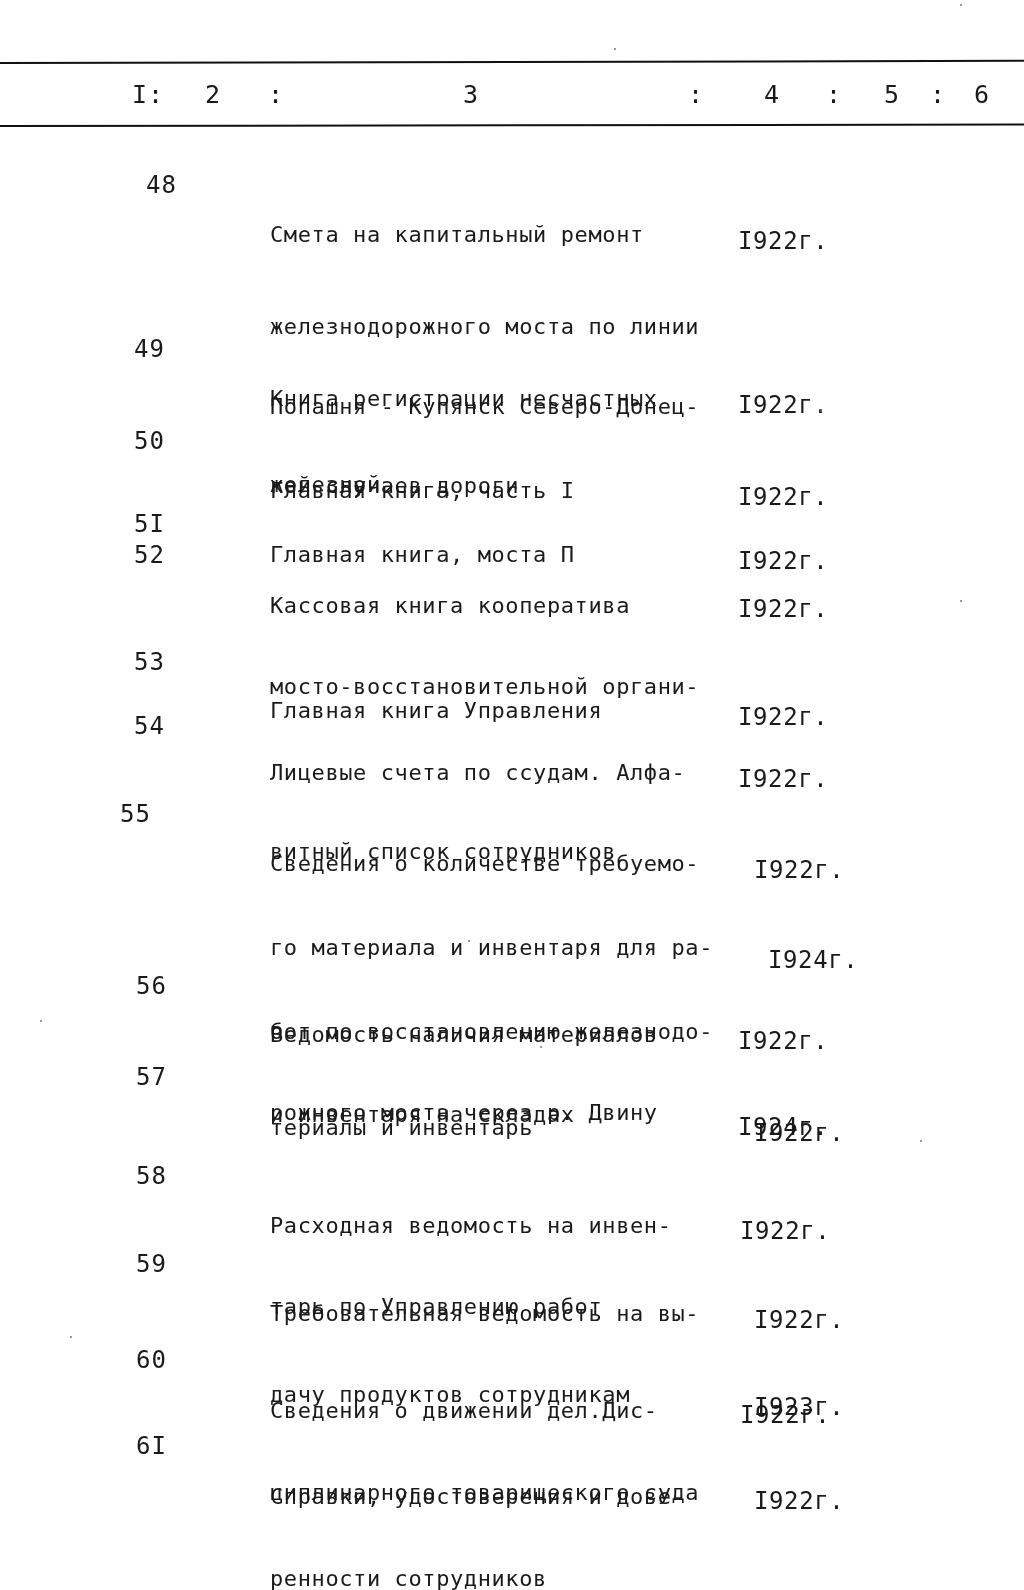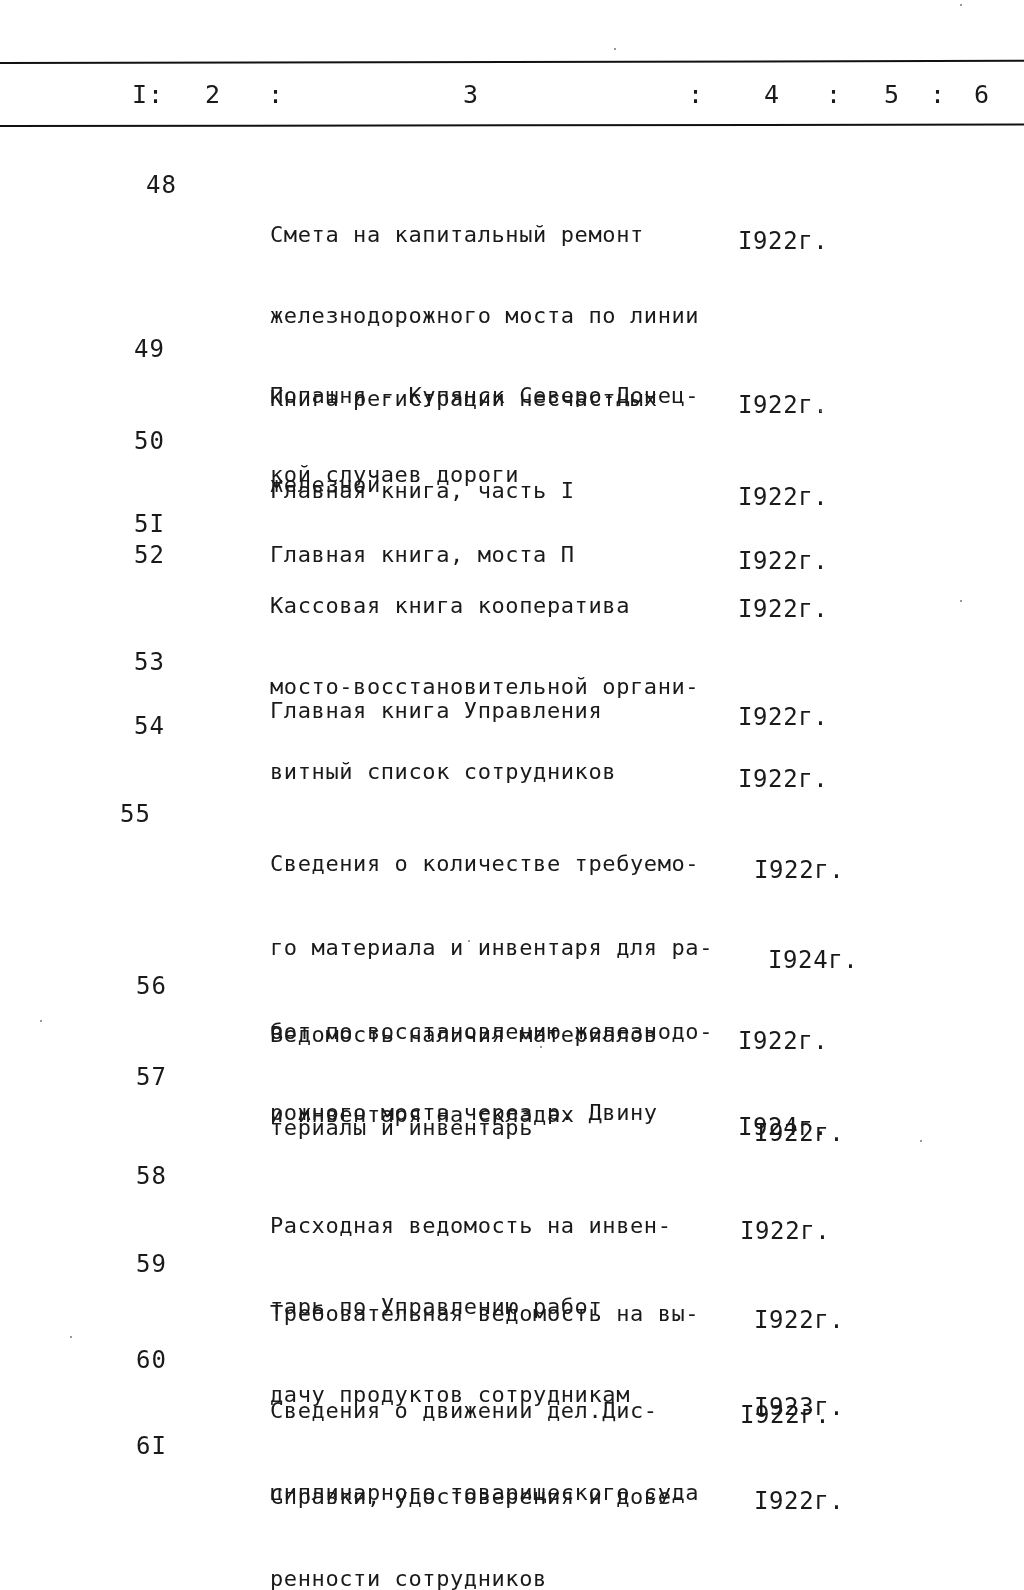--- a/index.html
+++ b/index.html
@@ -78,21 +78,21 @@
     <span class="hdr" style="left:826px">:</span>
     <span class="hdr" style="left:884px">5</span>
     <span class="hdr" style="left:930px">:</span>
     <span class="hdr" style="left:974px">6</span>
   </div>
 
   <div>
     <span class="num" style="left:146px;top:170px">48</span>
     <div class="txt" style="top:170px">
       <span class="ln" style="line-height:30px">Смета на капитальный ремонт</span>
-      <span class="ln" style="line-height:30px;margin-top:1px">железнодорожного моста по линии</span>
+      <span class="ln" style="line-height:30px;margin-top:12px">железнодорожного моста по линии</span>
       <span class="ln" style="line-height:29px">Попашня - Купянск Северо-Донец-</span>
       <span class="ln" style="line-height:29px">кой случаев дороги</span>
     </div>
     <div class="date" style="left:738px;top:170px">
       <span class="ln" style="line-height:30px">I922г.</span>
     </div>
   </div>
 
   <div>
     <span class="num" style="left:134px;top:334px">49</span>
@@ -142,20 +142,21 @@
       <span class="ln" style="line-height:30px">Главная книга Управления</span>
     </div>
     <div class="date" style="left:738px;top:646px">
       <span class="ln" style="line-height:30px">I922г.</span>
     </div>
   </div>
 
   <div>
     <span class="num" style="left:134px;top:711px">54</span>
     <div class="txt" style="top:708px">
+      <span class="ln" style="line-height:30px">Лицевые счета по ссудам. Алфа-</span>
       <span class="ln" style="line-height:28px">витный список сотрудников</span>
     </div>
     <div class="date" style="left:738px;top:708px">
       <span class="ln" style="line-height:30px">I922г.</span>
     </div>
   </div>
 
   <div>
     <span class="num" style="left:120px;top:799px">55</span>
     <div class="txt" style="top:798px">

